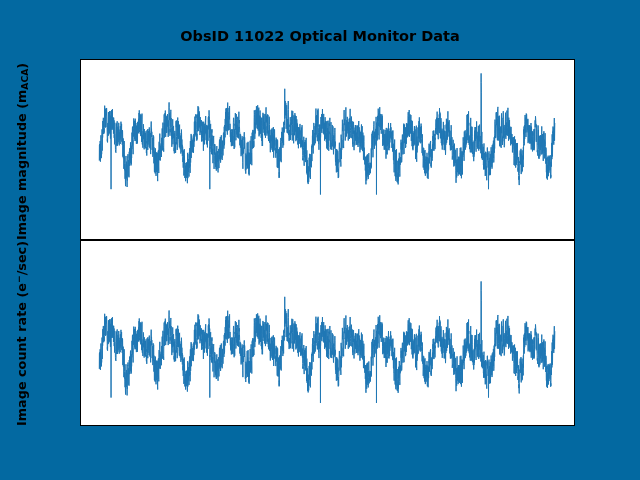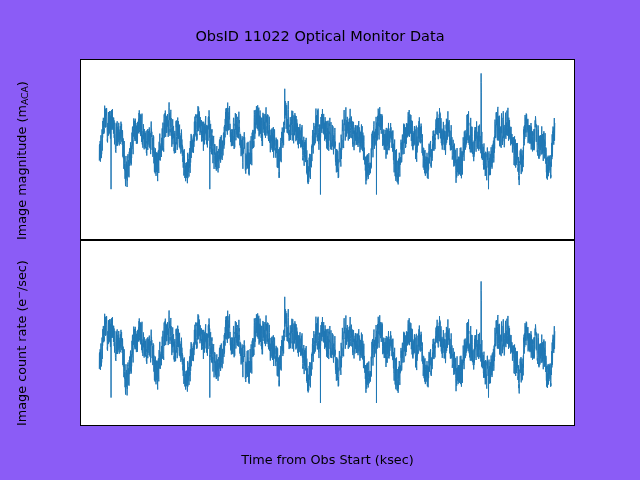--- a/index.html
+++ b/index.html
@@ -11,21 +11,22 @@
     width: 640px;
     height: 480px;
     overflow: hidden;
     font-family: "DejaVu Sans", sans-serif;
     color: #000000;
   }
   #figure {
     position: relative;
     width: 640px;
     height: 480px;
-    background: #8b5cf6;
+    background: #0369a1;
+    font-weight: bold;
   }
   #figure-title {
     position: absolute;
     left: 0;
     top: 28px;
     width: 640px;
     text-align: center;
     font-size: 14.5px;
     color: #000000;
     letter-spacing: 0px;
@@ -160,15 +161,14 @@
         <div class="tick-mark xtick-mark" style="left: 318.349px;"></div>
         <div class="tick-mark xtick-mark" style="left: 377.559px;"></div>
         <div class="tick-mark xtick-mark" style="left: 436.77px;"></div>
       </div>
   </div>
 
   <div class="ylabel" id="ylabel-top"><span>Image magnitude (m</span><sub class="subaca">ACA</sub><span>)</span></div>
 
   <div class="ylabel" id="ylabel-bottom"><span>Image count rate (e</span><sup class="supminus">−</sup><span>/sec)</span></div>
 
-  <div id="xlabel">Time from Obs Start (ksec)</div>
 
 </div>
 
 </body></html>

